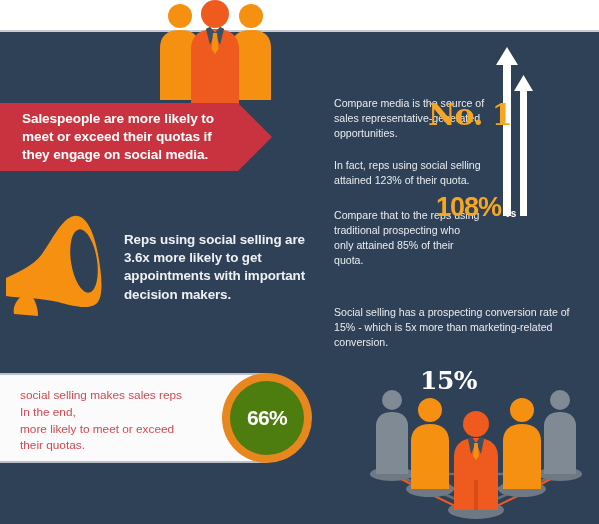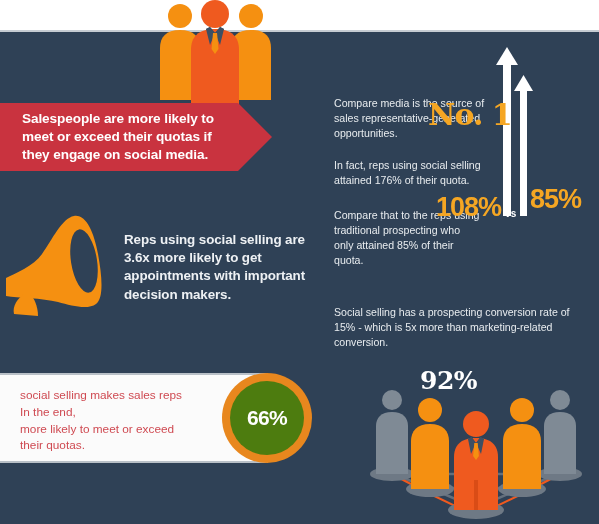--- a/index.html
+++ b/index.html
@@ -155,26 +155,25 @@
       </g>
     </svg>
   </div>
 
   <div class="rtext" id="p1">
     <span>Compare media is the</span>
     <span>source of sales representative-generated opportunities.</span>
   </div>
   <div class="no1">No. 1</div>
 
-  <div class="rtext" id="p2">In fact, reps using social selling attained 176% of their quota.</div>
+  <div class="rtext" id="p2">In fact, reps using social selling attained 123% of their quota.</div>
   <div class="rtext" id="p3">Compare that to the reps using traditional prospecting who only attained 85% of their quota.</div>
   <div class="rtext" id="p4">Social selling has a prospecting conversion rate of 15% - which is 5x more than marketing-related conversion.</div>
 
   <div class="pct-left">108%</div>
-  <div class="pct-right">85%</div>
   <div class="vs">vs</div>
 
   <div class="wbox-top"></div>
   <div class="wbox"></div>
   <div class="wbox-bot"></div>
   <div class="wbox-text">
     <div>social selling makes sales reps</div>
     <div>In the end,</div>
     <div>more likely to meet or exceed</div>
     <div>their quotas.</div>
@@ -230,15 +229,15 @@
         <circle cx="124" cy="48" r="13" fill="#ef5a1f"></circle>
         <path d="M124 62 c-16 0 -22 8 -22 19 l0 53 l44 0 l0 -53 c0 -11 -6 -19 -22 -19 z" fill="#ef5a1f"></path>
         <path d="M116 63 L124 73 L132 63 L128.5 61 L124 67 L119.5 61 Z" fill="#3d4f63"></path>
         <path d="M116 63 L119.5 61 L124 67 L119 78 Z" fill="#3d4f63"></path>
         <path d="M132 63 L128.5 61 L124 67 L129 78 Z" fill="#3d4f63"></path>
         <path d="M122.3 67 l3.4 0 l1.2 13 l-2.9 4 l-2.9 -4 z" fill="#f59011"></path>
         <rect x="122" y="104" width="4" height="30" fill="#d94c16"></rect>
       </g>
     </svg>
   </div>
-  <div class="pct15">92%</div>
+  <div class="pct15">15%</div>
 
 </div>
 
 </body></html>

